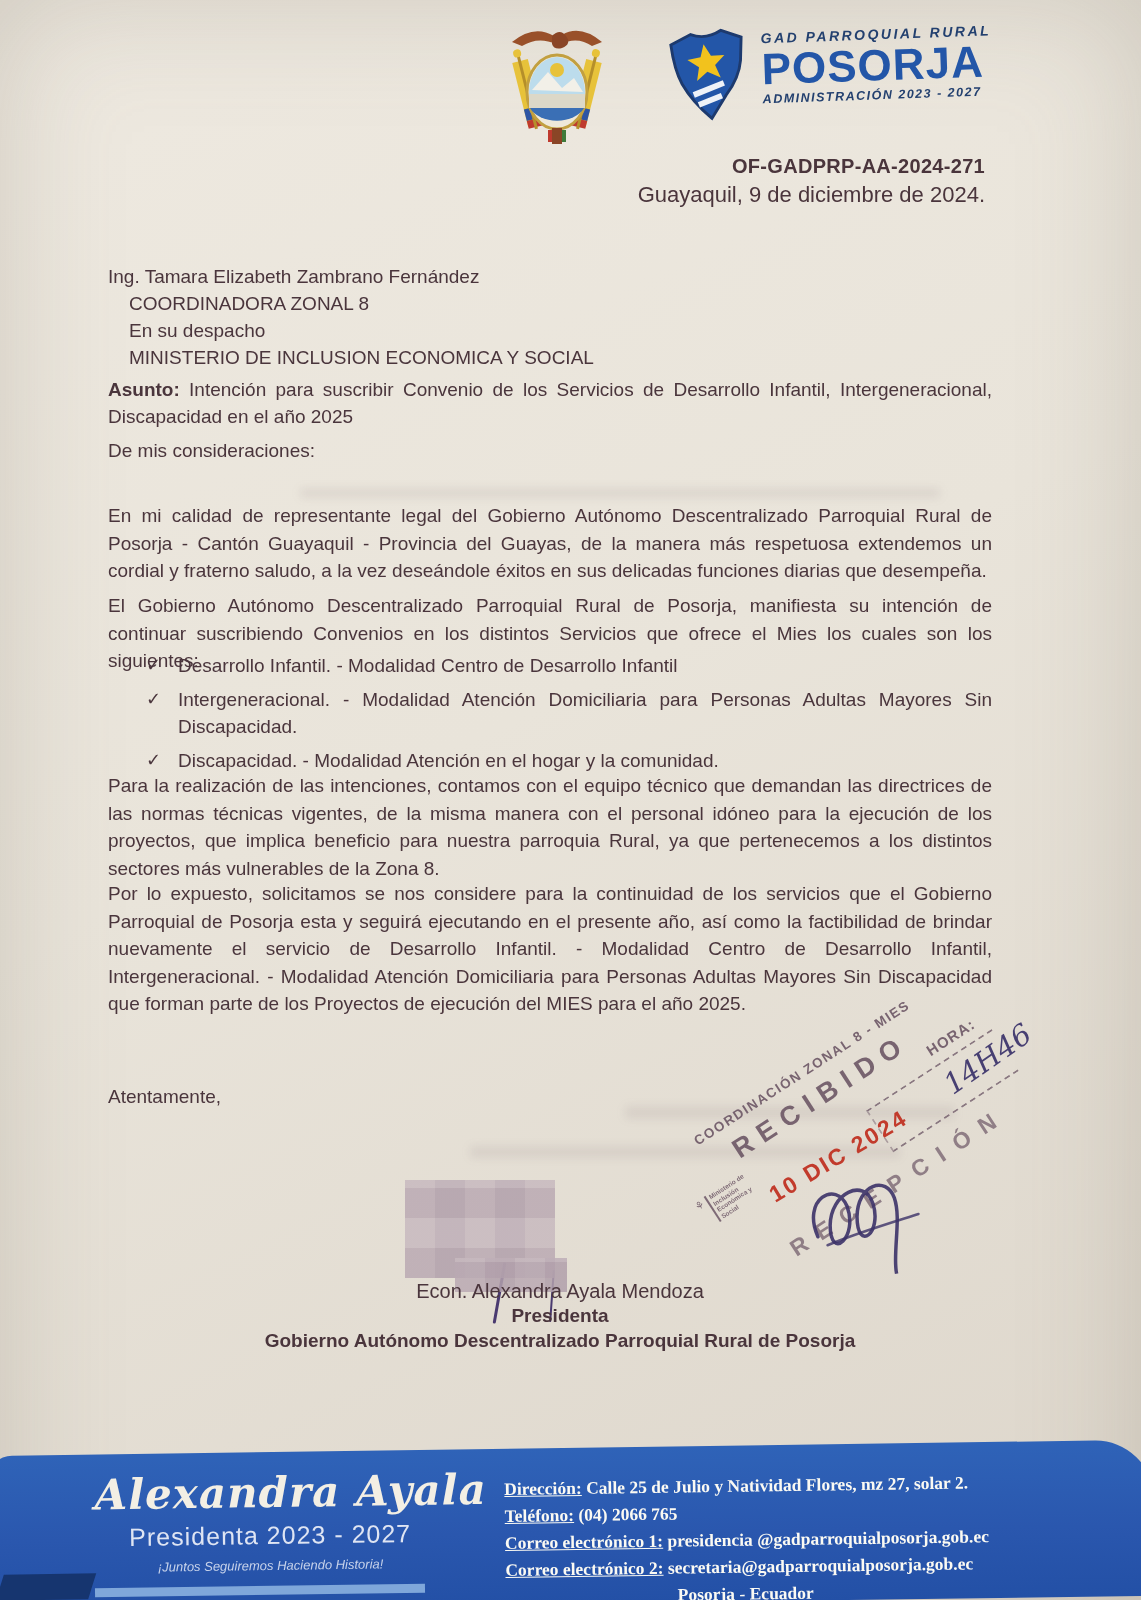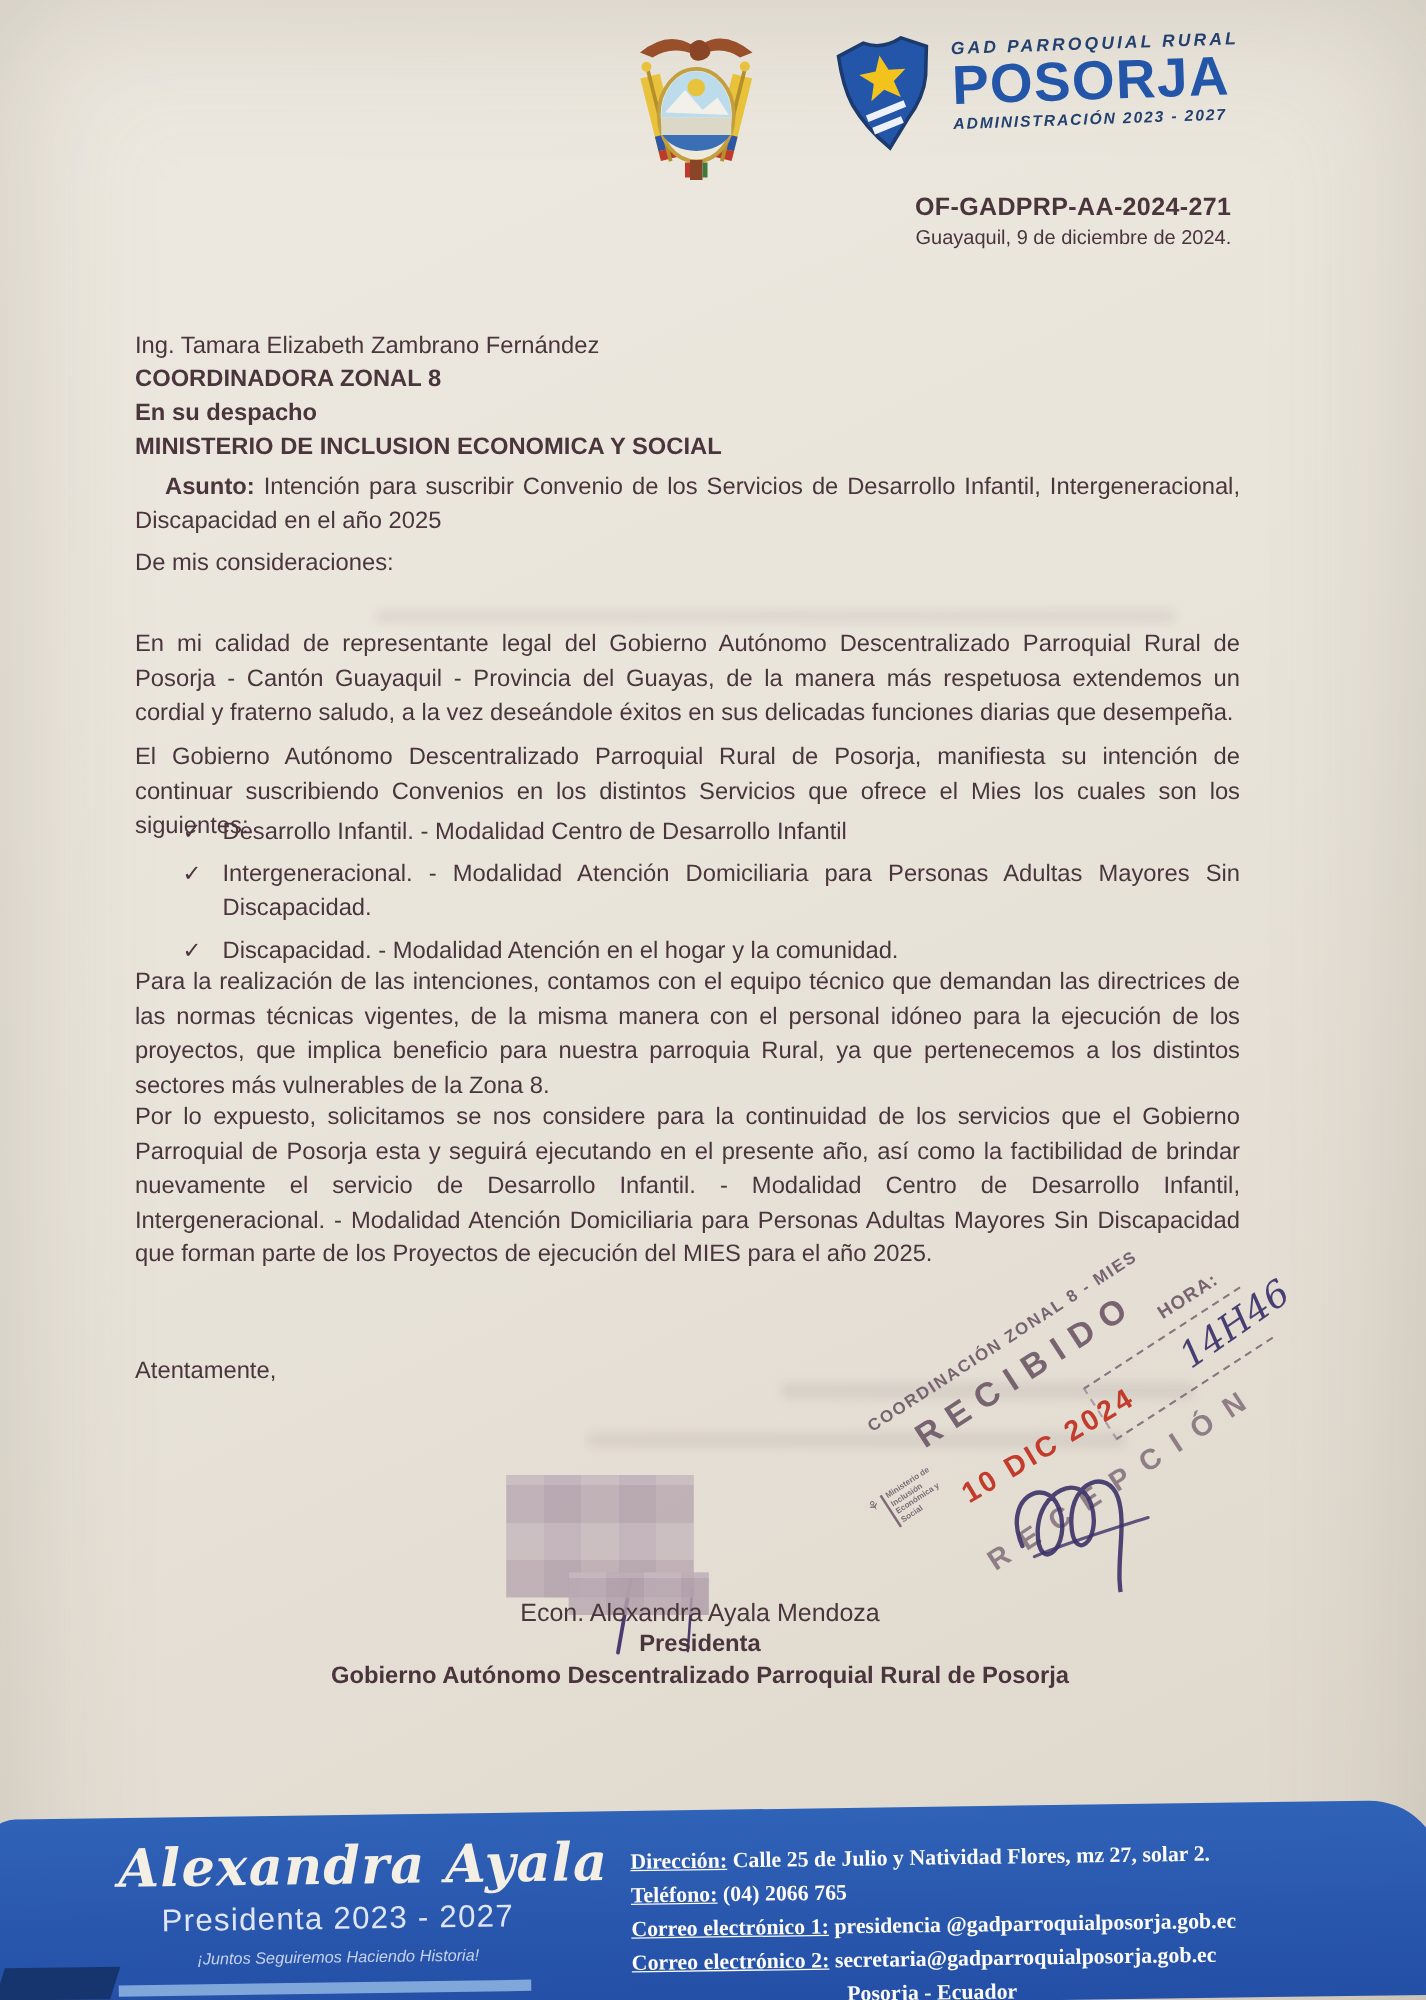--- a/index.html
+++ b/index.html
@@ -19,27 +19,27 @@
   .logo-text { margin-left:8px; padding-top:8px; }
   .logo-top { color:#23406f; font-weight:bold; font-style:italic; font-size:14px;
               letter-spacing:2.5px; white-space:nowrap; }
   .logo-name { color:#2356a8; font-weight:800; font-size:44px; letter-spacing:1px;
                line-height:1.05; white-space:nowrap; }
   .logo-sub { color:#23406f; font-weight:bold; font-style:italic; font-size:12.5px;
               letter-spacing:1.5px; white-space:nowrap; }
   
   .refblock { position:absolute; right:156px; top:155px; text-align:right;margin-left:24px; }
   .refnum { font-weight:bold; font-size:20px; letter-spacing:0.3px; }
-  .refdate { font-size:16px; margin-top:4px; }
+  .refdate { font-size:22px; margin-top:4px; }
   
   .recipient { position:absolute; left:108px; top:263px; font-size:19px; line-height:27px; }
-  .recipient .b { font-weight:bold; }
+  .recipient .b { font-weight:normal;margin-left:21px; }
   .subject { position:absolute; left:108px; top:376px; width:884px; font-size:19px;
              line-height:27px; text-align:justify; }
-  .subject .b { font-weight:bold;margin-left:24px; }
+  .subject .b { font-weight:bold; }
   .salutation { position:absolute; left:108px; top:440px; font-size:19px; }
   .para { position:absolute; left:108px; width:884px; font-size:19px; line-height:27.5px;
           text-align:justify; }
   .p1 { top:502px; } .p2 { top:592px; } .p3 { top:772px; } .p4 { top:880px; }
   .bullets { position:absolute; left:146px; top:652px; width:846px; }
   .bullet { display:flex; margin-bottom:6px; font-size:19px; line-height:27.5px; }
   .bullet .mark { flex:0 0 32px; color:#4a353c; font-size:18px; }
   .bullet .btxt { flex:1; text-align:justify; }
   .closing { position:absolute; left:108px; top:1022px; font-size:19px; }
   .signoff { position:absolute; left:108px; top:1086px; font-size:19px; }

